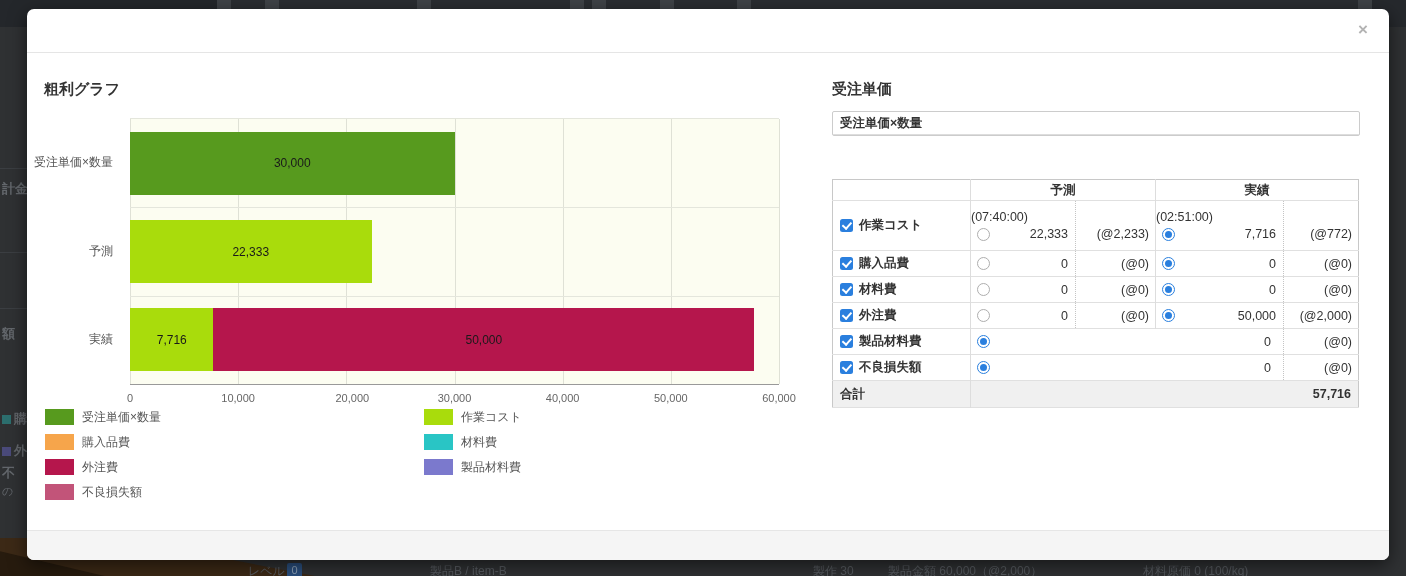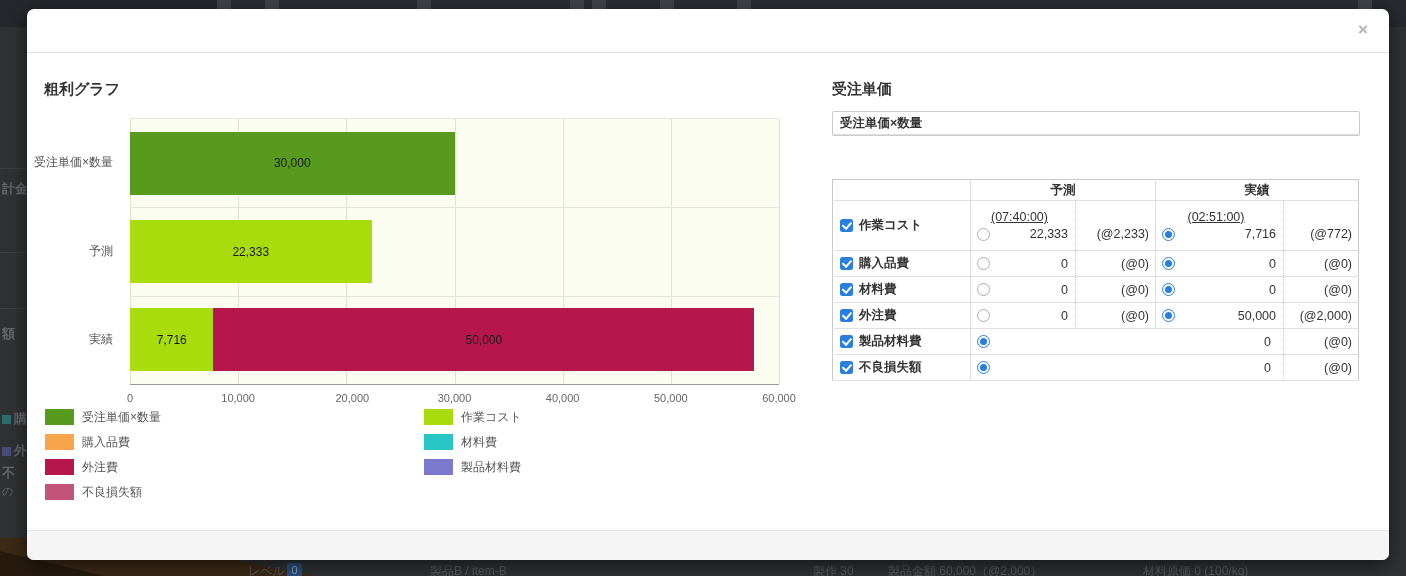--- a/index.html
+++ b/index.html
@@ -66,21 +66,21 @@
   table.cmp tr{border-bottom:1px solid #e0e0e0;}
   table.cmp th{font-weight:bold;height:20px;text-align:center;padding:0;font-size:12.5px;}
   table.cmp td{padding:0;vertical-align:middle;}
   .b-solid{border-left:1px solid #ddd;}
   .b-dot{border-left:1px dotted #c4c4c4;}
   .lab-cell{padding-left:7px !important;}
   .lab-in{display:flex;align-items:center;gap:6px;font-weight:bold;}
   .vcell{display:flex;flex-direction:column;justify-content:center;gap:3px;}
   .vline{display:flex;align-items:center;padding:0 7px 0 6px;}
   .vline .val{margin-left:auto;}
-  .tline{text-align:center;padding-right:7px;text-decoration:underline;}
+  .tline{text-align:left;padding-right:7px;}
   .ucell{text-align:right;padding-right:6px !important;}
   .u2{display:flex;flex-direction:column;justify-content:flex-end;gap:3px;}
   .u2 .sp{height:17px;}
   .u2 .un{line-height:20px;padding-bottom:3px;}
   .sumrow{background:#f0f0f0;}
   .sumrow .lab{font-weight:bold;padding-left:7px;}
   .sumrow .sval{font-weight:bold;text-align:right;padding-right:7px;}
 
   
   .cb{width:13px;height:13px;border-radius:2.5px;background:#2a7fde;position:relative;flex:0 0 auto;cursor:pointer;}
@@ -372,19 +372,23 @@
                 </div>
               </td>
               <td class="b-solid" colspan="3">
                 <div class="vline">
                   <div class="radio sel"></div>
                   <span class="val" style="padding-right: 5px;">0</span>
                 </div>
               </td>
               <td class="b-dot ucell">(@0)</td>
             </tr>
+            <tr class="sumrow" style="height: 27px;">
+              <td class="lab">合計</td>
+              <td class="sval b-solid" colspan="4">57,716</td>
+            </tr>
           </tbody>
       </table>
     </div>
 
     <div class="modal-footer"></div>
   </div>
 </div>
 
 </body></html>

